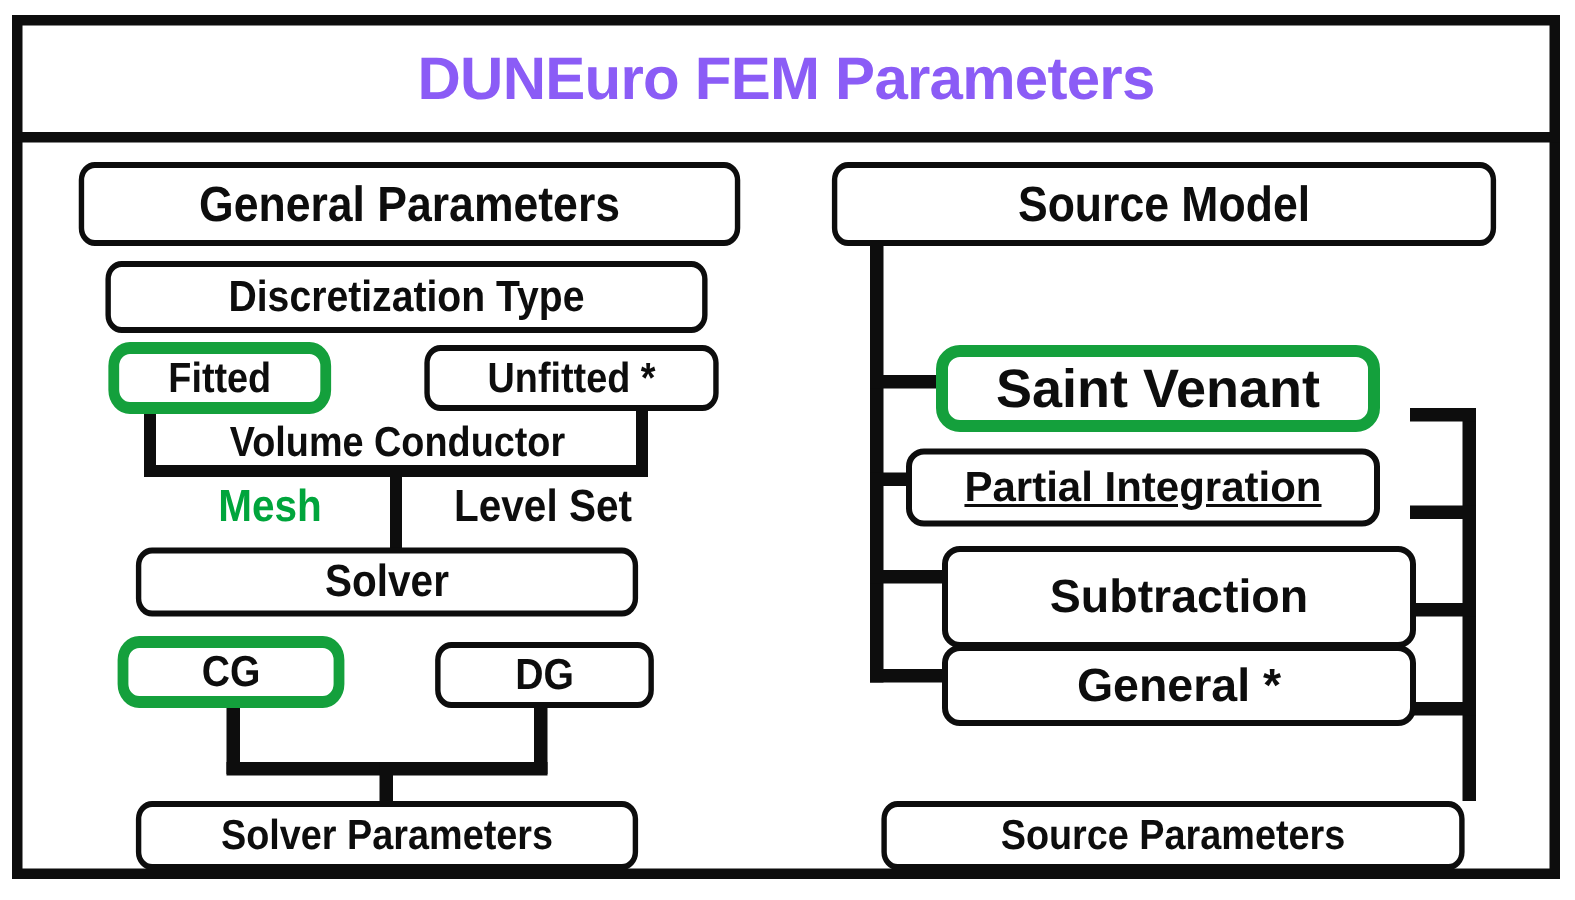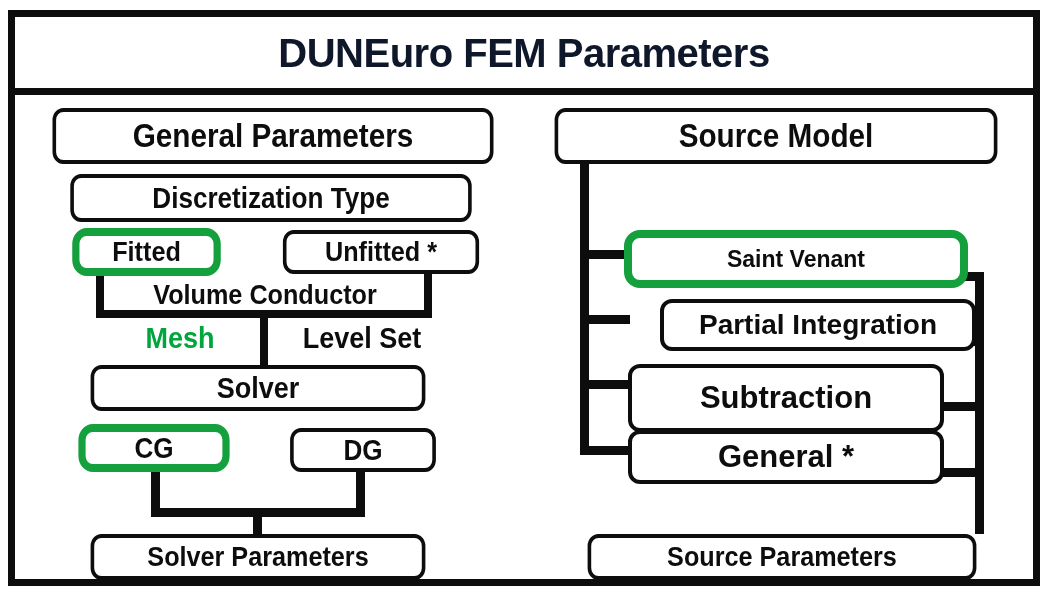--- a/index.html
+++ b/index.html
@@ -43,21 +43,21 @@
     left: 8px;
     top: 18px;
     width: 1032px;
     height: 70px;
     display: flex;
     align-items: center;
     justify-content: center;
     font-size: 40px;
     font-weight: bold;
     letter-spacing: -0.5px;
-    color: #0f172a;
+    color: #8b5cf6;
     font-family: "Liberation Sans", "DejaVu Sans", sans-serif;
   }
 
   
   .box {
     position: absolute;
     box-sizing: border-box;
     background: #ffffff;
     border: 4px solid #0d0d0d;
     border-radius: 12px;
@@ -147,23 +147,23 @@
 
   <div class="box cond" style="left:530px; top:108px; width:492px; height:56px; font-size:33px;">Source Model</div>
 
   <div class="line" style="left:580px; top:163px; width:9px; height:292px;"></div>
 
   <div class="line" style="left:580px; top:250px; width:50px; height:9px;"></div>
   <div class="line" style="left:580px; top:315px; width:50px; height:9px;"></div>
   <div class="line" style="left:580px; top:380px; width:50px; height:9px;"></div>
   <div class="line" style="left:580px; top:446px; width:50px; height:9px;"></div>
 
-  <div class="box green wide" style="left:624px; top:230px; width:344px; height:58px; font-size:23px;">Saint Venant</div>
+  <div class="box green wide" style="left:624px; top:230px; width:296px; height:58px; font-size:36px;">Saint Venant</div>
 
-  <div class="box wide" style="left:660px; top:299px; width:316px; height:52px; font-size:28px;">Partial Integration</div>
+  <div class="box wide" style="left:604px; top:299px; width:316px; height:52px; font-size:28px;text-decoration:underline;">Partial Integration</div>
 
   <div class="box wide" style="left:628px; top:364px; width:316px; height:68px; font-size:31px;">Subtraction</div>
 
   <div class="box wide" style="left:628px; top:430px; width:316px; height:54px; font-size:31px;">General   *</div>
 
   <div class="line" style="left:975px; top:272px; width:9px; height:262px;"></div>
   <div class="line" style="left:940px; top:272px; width:44px; height:9px;"></div>
   <div class="line" style="left:940px; top:337px; width:44px; height:9px;"></div>
   <div class="line" style="left:940px; top:402px; width:44px; height:9px;"></div>
   <div class="line" style="left:940px; top:468px; width:44px; height:9px;"></div>

